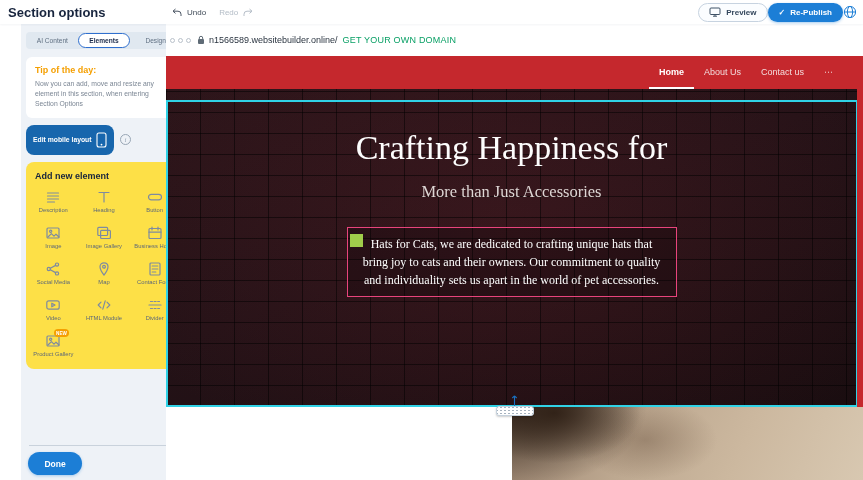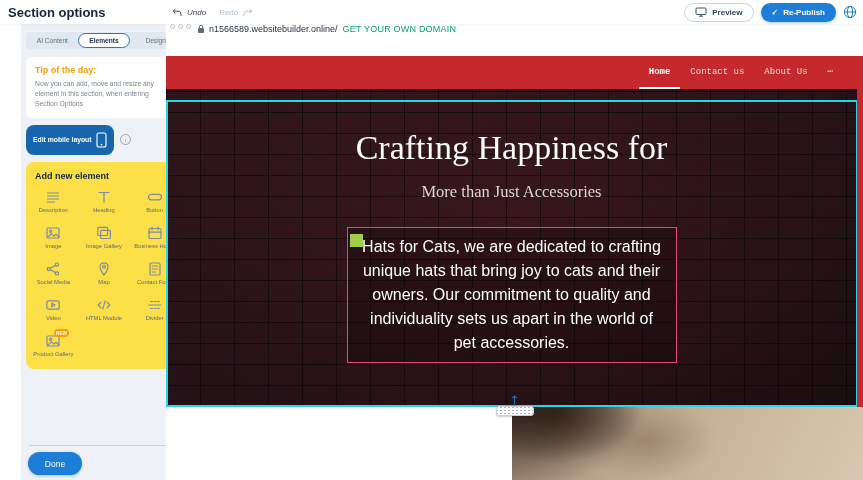--- a/index.html
+++ b/index.html
@@ -4,23 +4,23 @@
 <style>
   * { margin:0; padding:0; box-sizing:border-box; }
   html,body { width:863px; height:480px; overflow:hidden; background:#fff;
               font-family:"Liberation Sans", sans-serif; }
 
   
   .topbar { position:absolute; top:0; left:0; width:863px; height:24px; background:#fff;
             display:flex; align-items:center; z-index:30; box-shadow:0 1px 2px rgba(20,40,70,.05); }
   .topbar-title { font-size:13px; font-weight:700; color:#17243d; margin-left:8px; }
   .history { position:absolute; left:172px; display:flex; align-items:center; gap:5px; font-size:8px; }
-  .undo-label { color:#3f4a57;font-style:italic; }
+  .undo-label { color:#3f4a57; }
   .redo-label { color:#b3bcc6; margin-left:8px; }
-  .topbar-right { position:absolute; right:6px; display:flex; align-items:center; gap:7px; }
+  .topbar-right { position:absolute; right:6px; display:flex; align-items:center; }
   .btn-preview { height:19px; padding:0 10px; border:1px solid #c7d3e0; border-radius:10px;
                  background:#fbfdff; display:flex; align-items:center; gap:5px; font-size:8px;
                  color:#33465c; font-weight:600; cursor:pointer; }
   .btn-republish { height:19px; padding:0 11px; border-radius:10px; background:#1c7ed6; color:#fff;
                    display:flex; align-items:center; gap:5px; font-size:8px; font-weight:600;
                    box-shadow:0 1px 3px rgba(28,126,214,.4); cursor:pointer; }
   .check-glyph { font-size:8px; }
 
   
   .sidebar { position:absolute; top:24px; left:0; width:166px; height:456px; background:#eef2f7;margin-left:21px; }
@@ -44,61 +44,61 @@
   .add-heading { font-size:9px; font-weight:700; color:#17243d; margin:0 0 8px 7px; }
   .add-grid { display:grid; grid-template-columns:repeat(3,1fr); row-gap:11px; }
   .cell { display:flex; flex-direction:column; align-items:center; gap:2px; cursor:pointer; }
   .cell .lbl { font-size:5.8px; color:#5d6878; text-align:center; line-height:1.25; max-width:44px; }
   .ic { position:relative; height:16px; display:flex; align-items:center; justify-content:center; }
   .ic svg { stroke:#7e8ba0; fill:none; stroke-width:1.2; stroke-linecap:round; stroke-linejoin:round; }
   .badge-new { position:absolute; top:-4px; right:-8px; background:#f59f00; color:#fff;
                font-size:4.6px; font-weight:700; padding:1.5px 2.5px; border-radius:5px; }
   .sidebar-divider { position:absolute; left:8px; right:10px; bottom:34px; border-top:1px solid #c9d2dc; }
   .btn-done { position:absolute; left:7px; bottom:5px; width:54px; height:23px; background:#1c7ed6;
-              border-radius:12px; color:#fff; font-size:8.5px; font-weight:400; display:flex;
+              border-radius:12px; color:#fff; font-size:8.5px; font-weight:700; display:flex;
               align-items:center; justify-content:center; cursor:pointer;
               box-shadow:0 1px 3px rgba(28,126,214,.35); }
 
   
   .main { position:absolute; top:24px; left:166px; width:697px; height:456px; background:#fff; }
-  .browser-bar { height:32px; display:flex; padding-left:4px; }
+  .browser-bar { height:32px; display:flex; align-items:center; padding-left:4px; }
   .dots { display:flex; gap:3px; margin-right:6px; }
   .dot { width:5px; height:5px; border-radius:50%; border:1px solid #b9c1ca; }
   .lock { margin-right:4px; display:flex; }
   .url { font-size:9px; color:#2a3440; }
   .domain-cta { font-size:9px; color:#0aa066; font-weight:400; margin-left:5px; letter-spacing:.2px;
                 cursor:pointer; }
 
   .site { position:absolute; top:32px; left:0; width:697px; height:424px; }
   .site-header { height:33px; background:#c5282d; display:flex; align-items:stretch; position:relative; z-index:4; }
   .logo { color:#fff; font-size:10px; font-weight:700; letter-spacing:.9px; display:flex;
           align-items:center; margin-left:14px; font-family:"Liberation Serif", serif; }
   .nav { margin-left:auto; display:flex; align-items:stretch; margin-right:20px; }
   .nav-item { color:#f3dcdc; font-size:9px; display:flex; align-items:center; padding:0 10px;
-              border-bottom:2px solid transparent; cursor:pointer;font-family:Liberation Mono, monospace; }
+              border-bottom:2px solid transparent; cursor:pointer; }
   .nav-item.active { color:#fff; border-bottom-color:#fff; font-weight:600; }
   .red-strip { position:absolute; top:33px; right:0; width:6px; height:318px; background:#c5282d; z-index:3; }
 
   .hero { position:relative; height:318px; overflow:visible;
           background-color:#1b0e11;
           background-image:
             repeating-linear-gradient(0deg, rgba(0,0,0,.5) 0 1px, transparent 1px 21px),
             repeating-linear-gradient(90deg, rgba(0,0,0,.5) 0 1px, transparent 1px 34px),
             radial-gradient(420px 260px at 50% 45%, rgba(150,45,55,.18), rgba(0,0,0,0)),
             linear-gradient(160deg, #2c151a 0%, #241217 45%, #1a0d10 100%); }
   .selection { position:absolute; left:0; top:11px; right:5px; bottom:0;
                border:2px solid #30d2e6; z-index:2; pointer-events:none; }
   .hero-content { position:relative; z-index:1; width:691px; padding-top:37px; text-align:center; }
   .hero-title { font-family:"Liberation Serif", serif; font-size:34px; line-height:1.32;
                 font-weight:500; color:#fdfdfd; }
   .hero-subtitle { margin-top:11px; font-family:Liberation Serif, serif; font-size:16.5px;
                    color:#ded7d5; }
   .hero-paragraph-box { position:relative; margin:25px auto 4px; width:330px; border:1px solid #e8447c;
-                        padding:7px 11px; font-size:16px; line-height:1.5; color:#fff;
-                        background:rgba(10,4,6,.25); }
+                        padding:7px 11px; font-size:12px; line-height:1.5; color:#fff;
+                        background:rgba(10,4,6,.25);font-family:Liberation Serif, serif; }
   .green-handle { position:absolute; left:2px; top:6px; width:13px; height:13px;
                   background:#a8d84e; opacity:.95; cursor:grab; }
   .drag-widget { position:absolute; left:50%; bottom:-9px; transform:translateX(-50%); z-index:6;
                  display:flex; flex-direction:column; align-items:center; cursor:ns-resize; }
   .arrows { margin-bottom:-3px; }
   .grip { width:38px; height:10px; background:#fff; border:1px solid #c6d2dd; border-radius:3px;
           background-image:radial-gradient(#a6b2bf 0.7px, transparent 0.9px);
           background-size:4px 3px; background-position:2px 2px; box-shadow:0 1px 2px rgba(0,0,0,.2); }
 
   .next-section { display:flex; height:73px; }
@@ -326,22 +326,22 @@
         </svg>
     </span>
     <span class="url">n1566589.websitebuilder.online/</span>
     <span class="domain-cta">GET YOUR OWN DOMAIN</span>
   </div>
 
   <div class="site">
     <div class="site-header">
       <div class="nav">
         <div class="nav-item active">Home</div>
+        <div class="nav-item">About Us</div>
         <div class="nav-item">Contact us</div>
-        <div class="nav-item">About Us</div>
         <div class="nav-item">⋯</div>
       </div>
     </div>
 
     <div class="red-strip"></div>
 
     <div class="hero">
       <div class="selection"></div>
       <div class="hero-content">
         <div class="hero-title">

